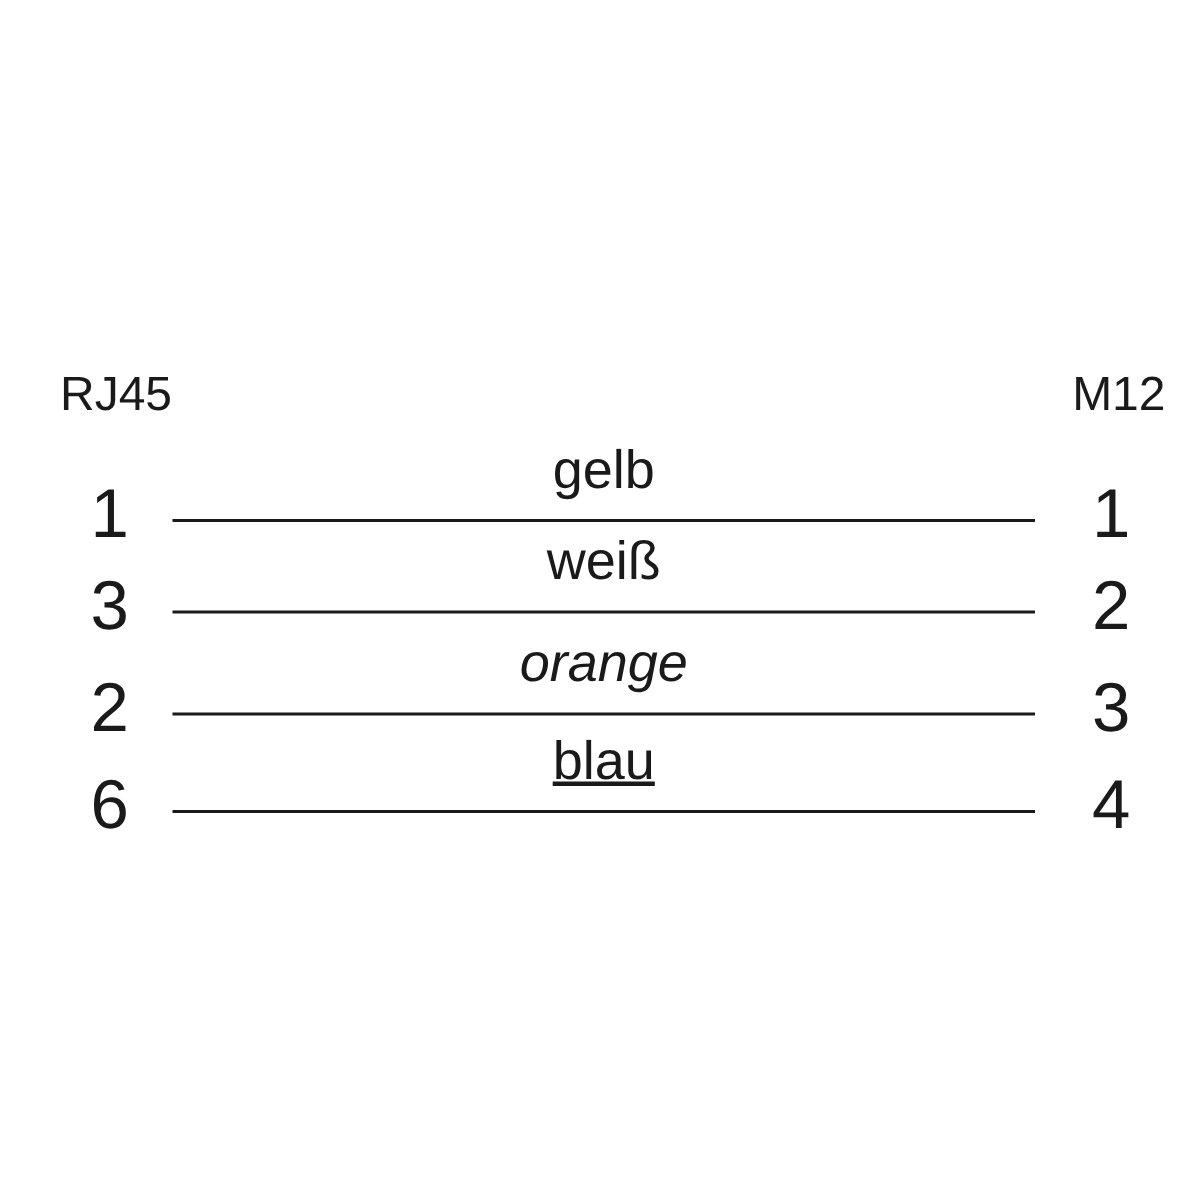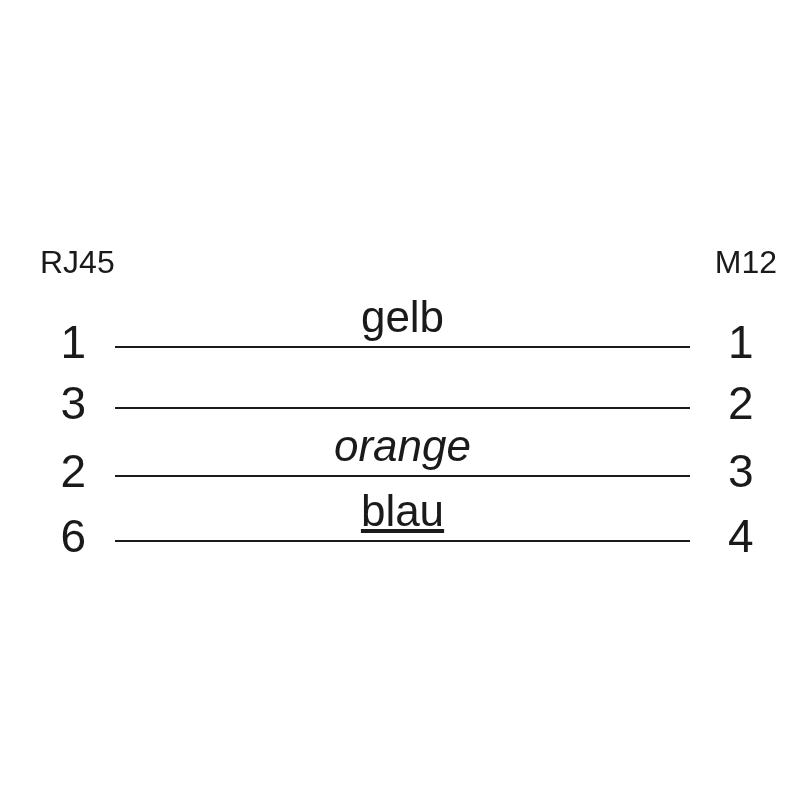--- a/index.html
+++ b/index.html
@@ -57,21 +57,21 @@
     left: 115px;
     width: 575px;
     height: 2px;
     background: #1a1a1a;
   }
   .wire-label {
     position: absolute;
     left: 115px;
     width: 575px;
     text-align: center;
-    font-size: 44px;
+    font-size: 36px;
     line-height: 1;
     white-space: nowrap;
   }
   
   .ln0 { top: 346px; }
   .ln1 { top: 407px; }
   .ln2 { top: 475px; }
   .ln3 { top: 540px; }
 
   .pl0, .pr0 { top: 319px; }
@@ -92,20 +92,21 @@
   <div class="connector-header left">RJ45</div>
 
   <div class="connector-header right">M12</div>
 
   <div class="pin left-pin pl0">1</div>
   <div class="wire-label wl0">gelb</div>
   <div class="wire-line ln0" style="background: rgb(26, 26, 26);"></div>
   <div class="pin right-pin pr0">1</div>
 
   <div class="pin left-pin pl1">3</div>
+  <div class="wire-label wl1">weiß</div>
   <div class="wire-line ln1" style="background: rgb(26, 26, 26);"></div>
   <div class="pin right-pin pr1">2</div>
 
   <div class="pin left-pin pl2">2</div>
   <div class="wire-label wl2">orange</div>
   <div class="wire-line ln2" style="background: rgb(26, 26, 26);"></div>
   <div class="pin right-pin pr2">3</div>
 
   <div class="pin left-pin pl3">6</div>
   <div class="wire-label wl3">blau</div>

